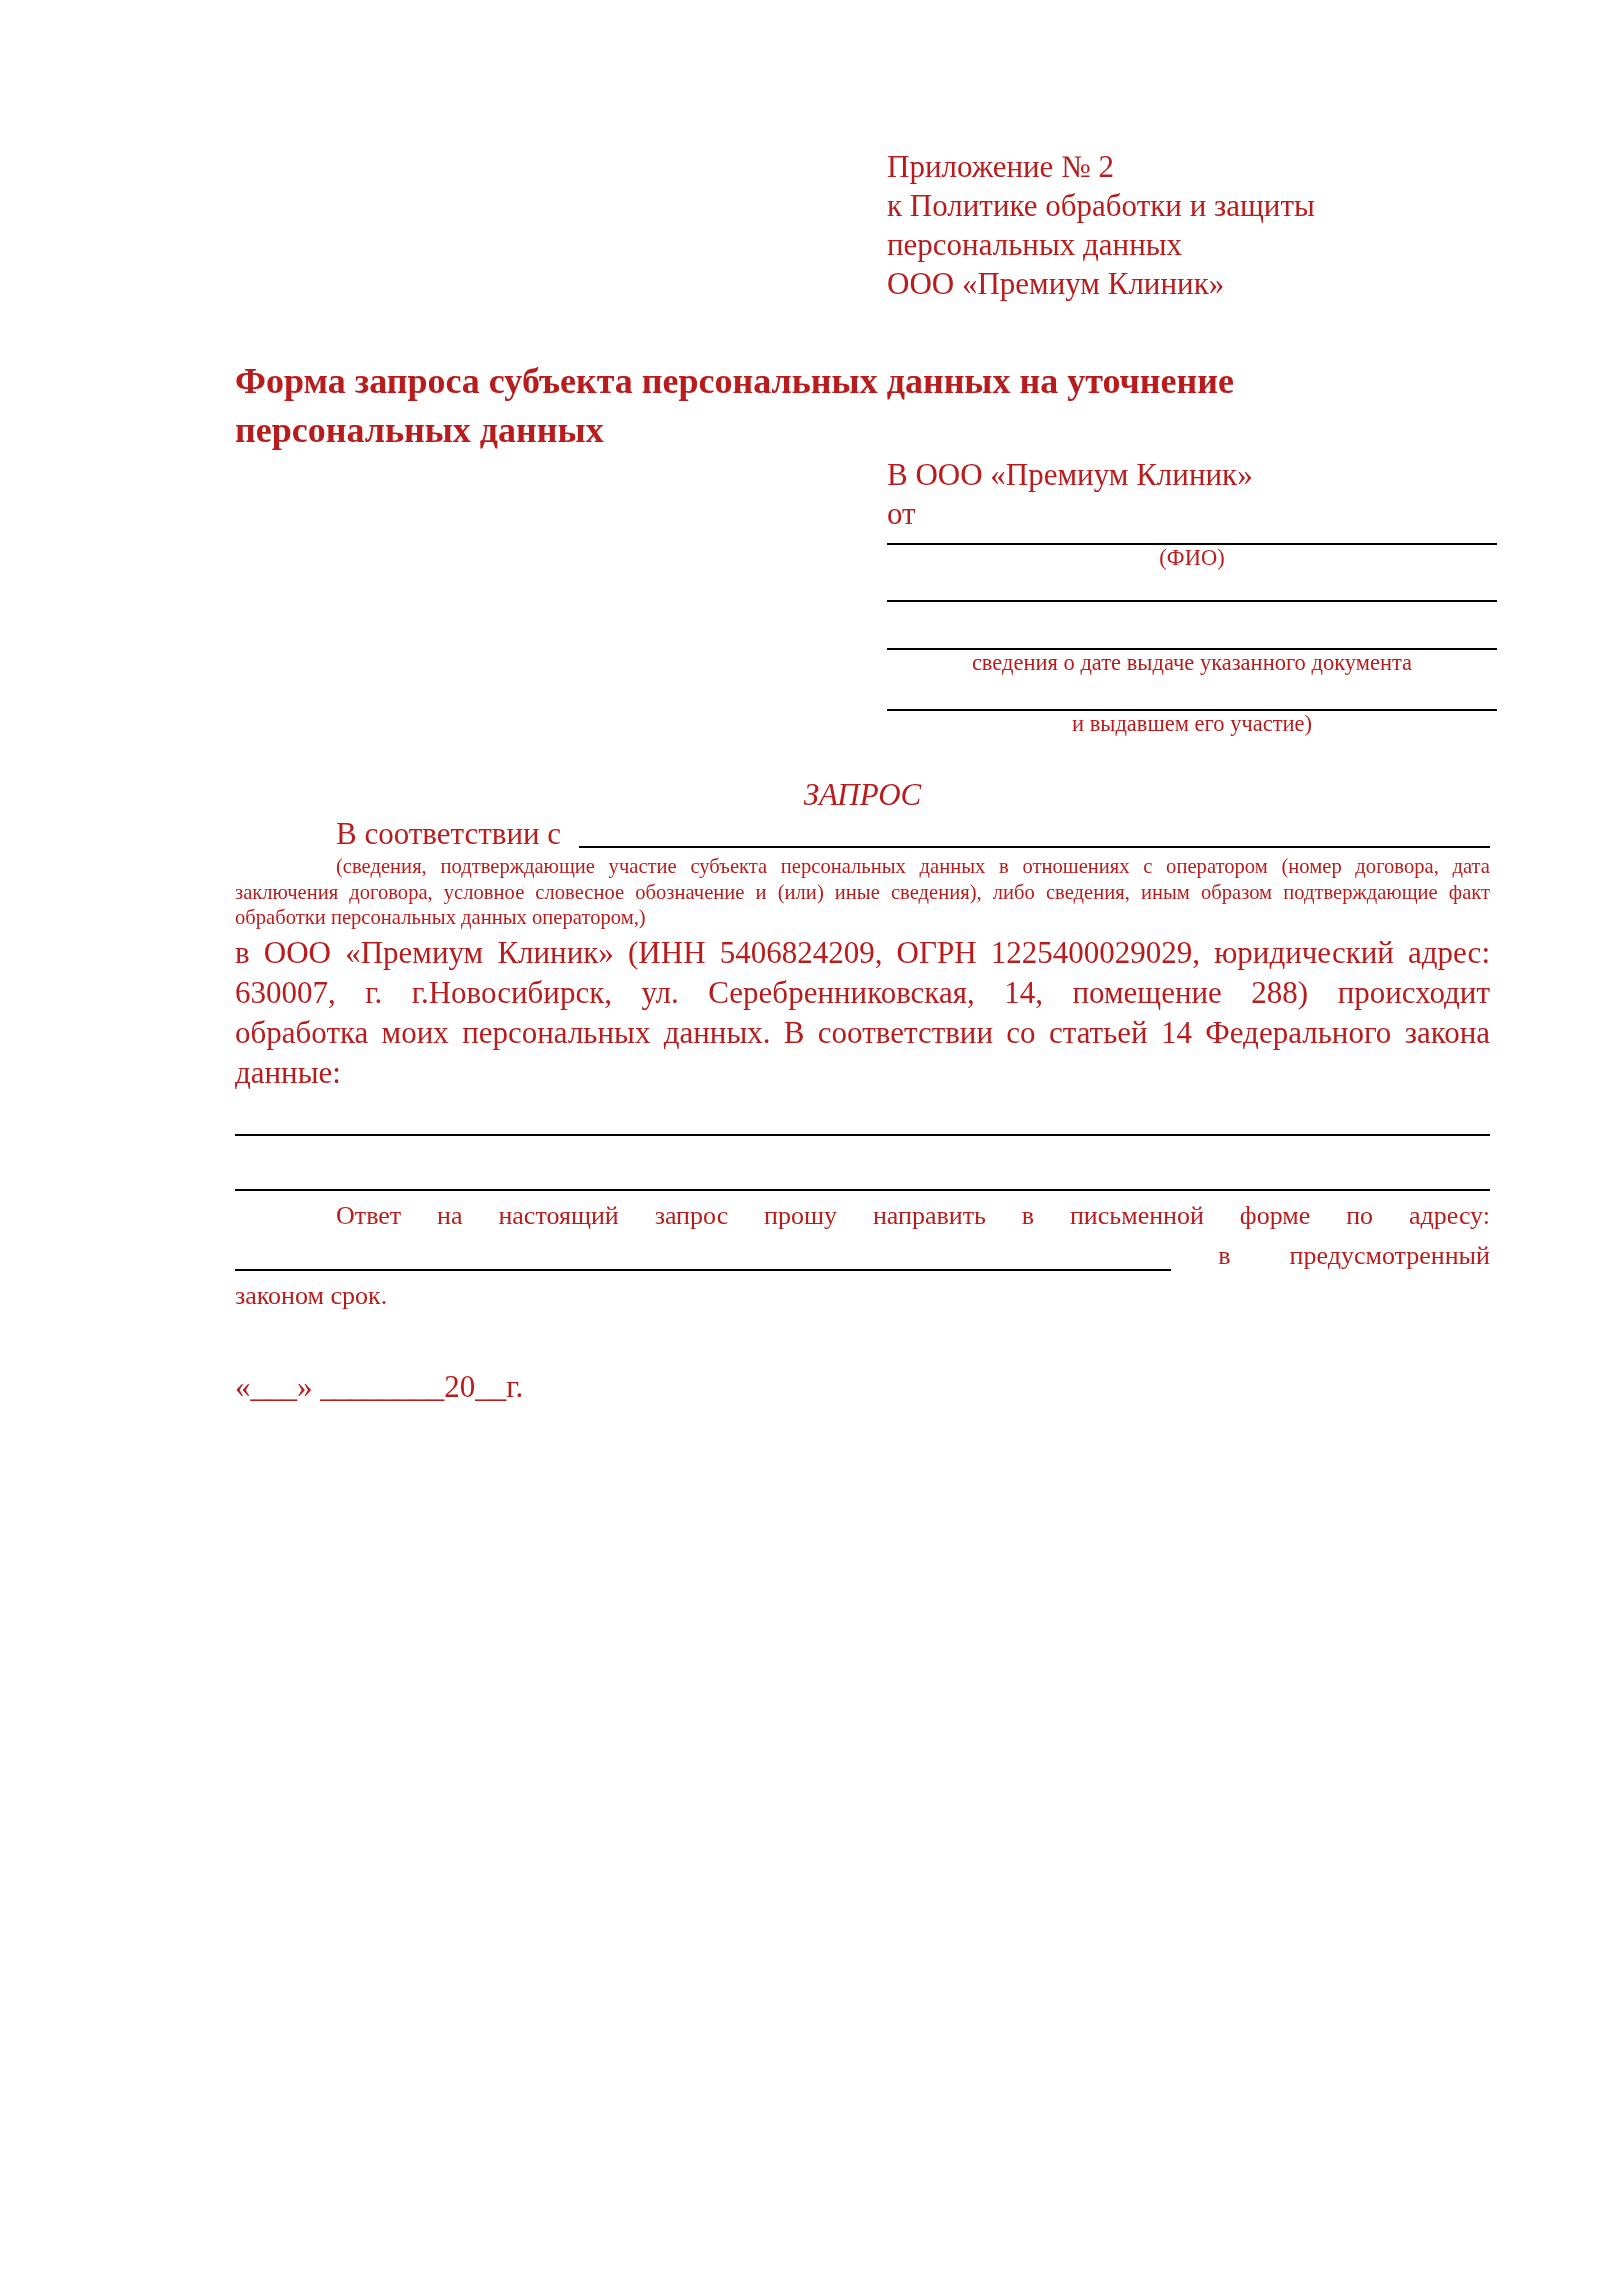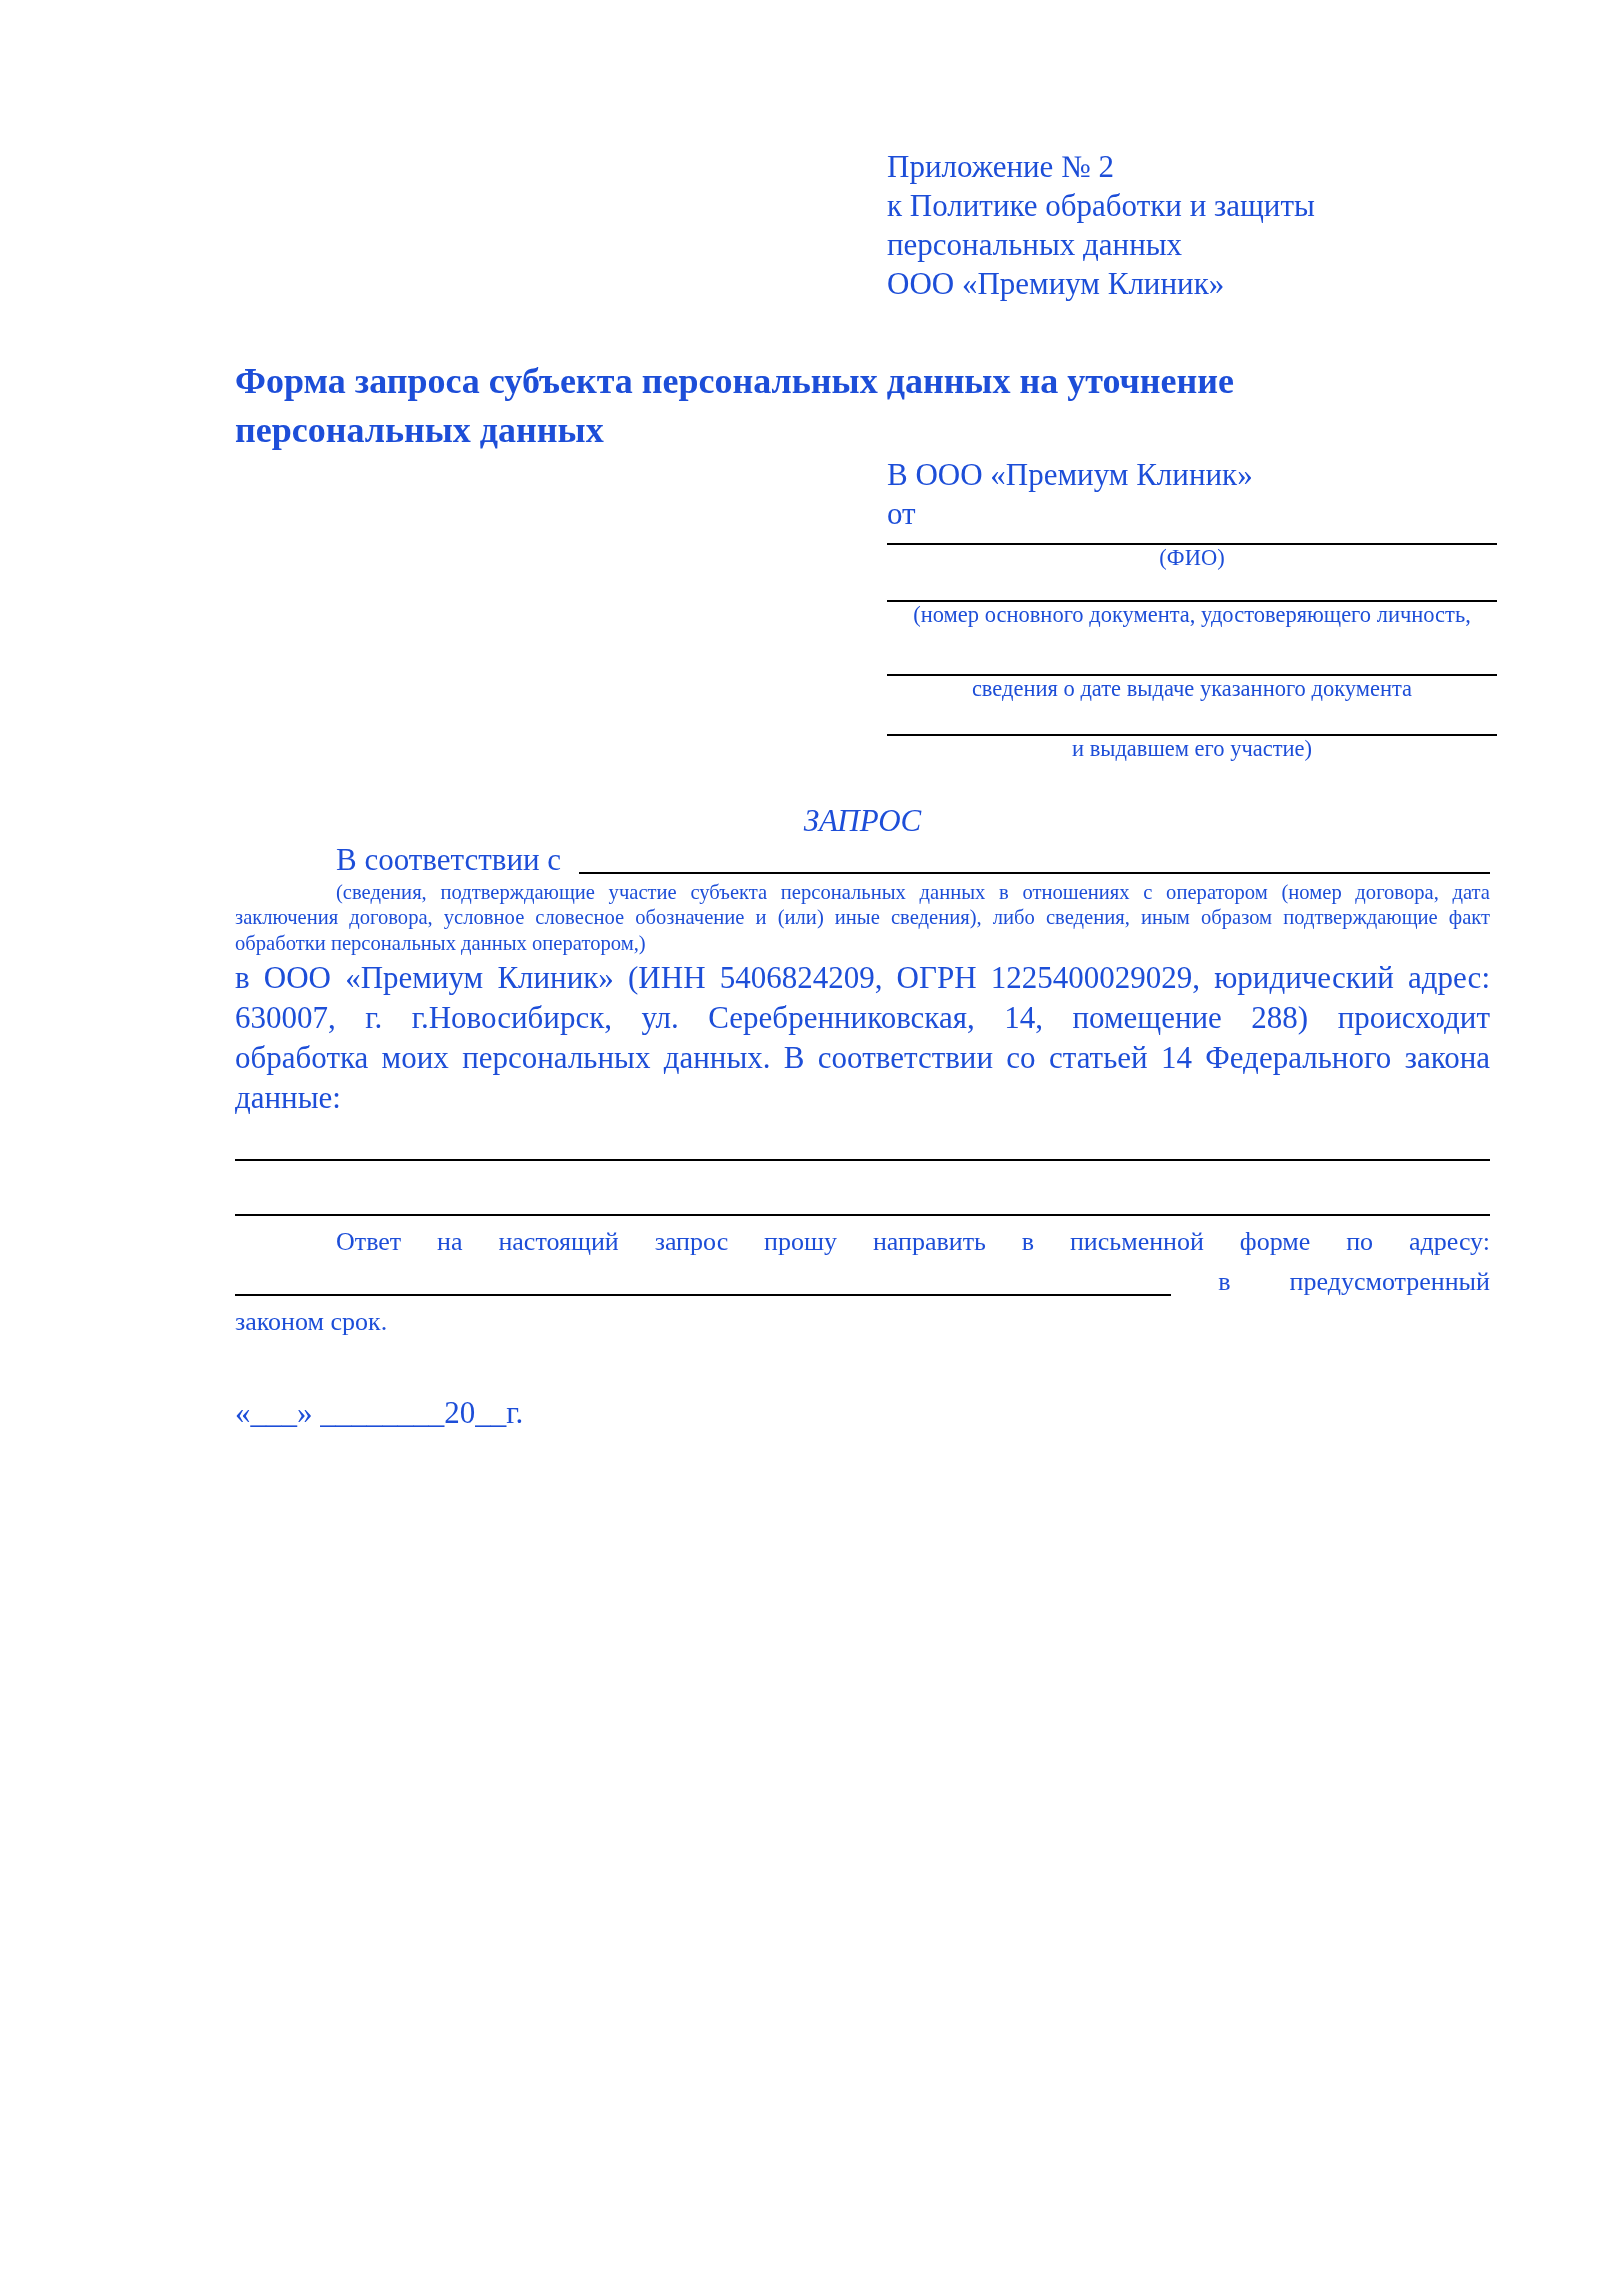--- a/index.html
+++ b/index.html
@@ -3,21 +3,21 @@
 <meta charset="utf-8">
 <style>
   html, body { margin: 0; padding: 0; background: #888; }
   * { box-sizing: border-box; }
   .page {
     position: relative;
     width: 1621px;
     height: 2294px;
     margin: 0 auto;
     background: #ffffff;
-    color: #1d4ed8;
+    color: #b91c1c;
     font-family: "Liberation Serif", "DejaVu Serif", serif;
     padding-top: 147px;
     overflow: hidden;
   }
   .col { margin-left: 235px; width: 1255px; }
 
   
   .hdr-block { margin-left: 887px; width: 617px; font-size: 31px; line-height: 39px; }
 
   
@@ -93,21 +93,20 @@
   </div>
 
   <div class="addr-block">
     <div>В ООО «Премиум Клиник»</div>
     <div>от</div>
 
     <div class="blank addr-blank-1"></div>
     <div class="addr-caption">(ФИО)</div>
 
     <div class="blank addr-blank-2"></div>
-    <div class="addr-caption">(номер основного документа, удостоверяющего личность,</div>
 
     <div class="blank addr-blank-3"></div>
     <div class="addr-caption">сведения о дате выдаче указанного документа</div>
 
     <div class="blank addr-blank-4"></div>
     <div class="addr-caption">и выдавшем его участие)</div>
   </div>
 
   <div class="col">
 

